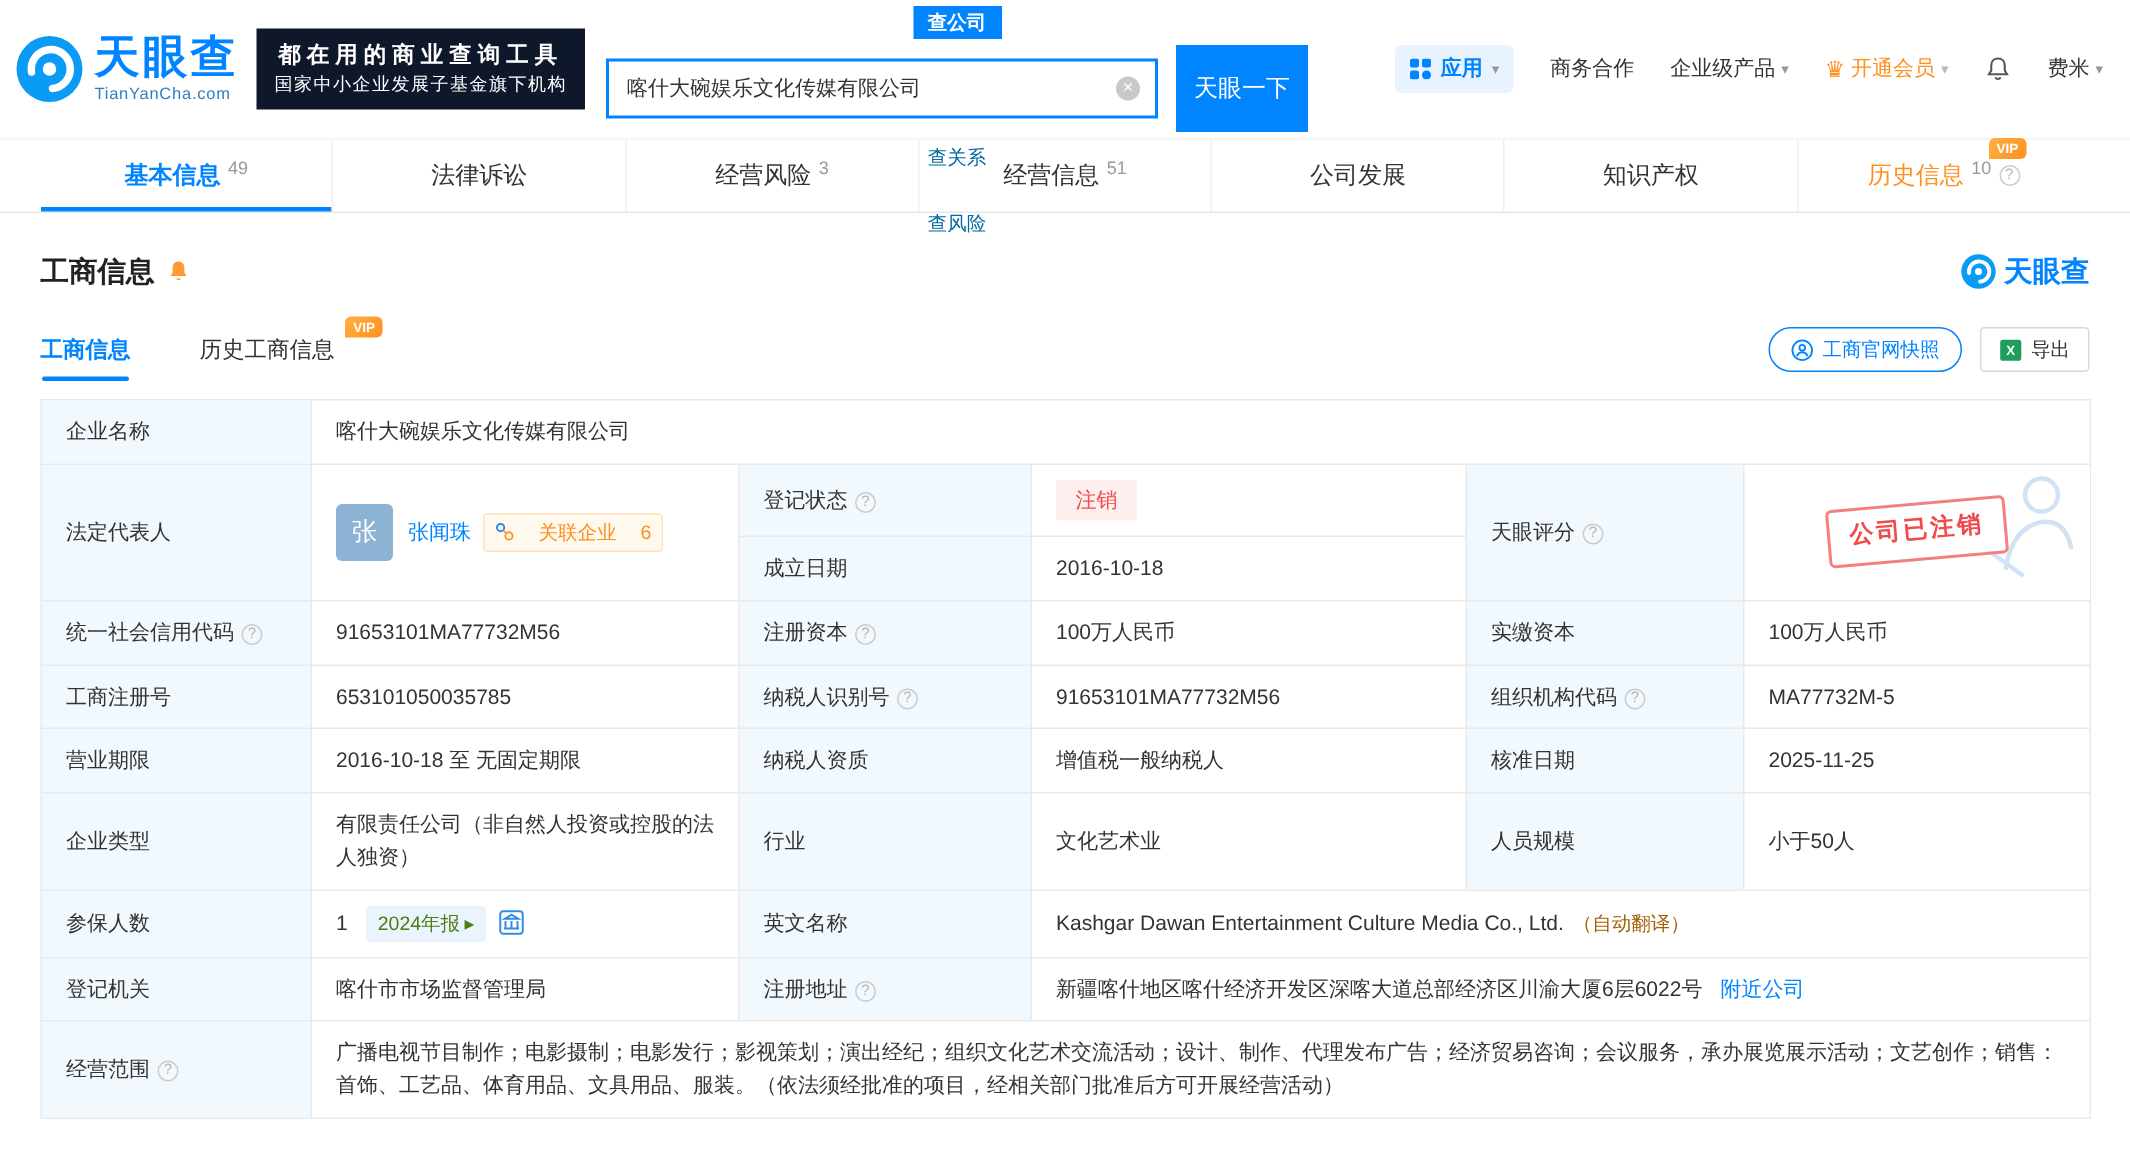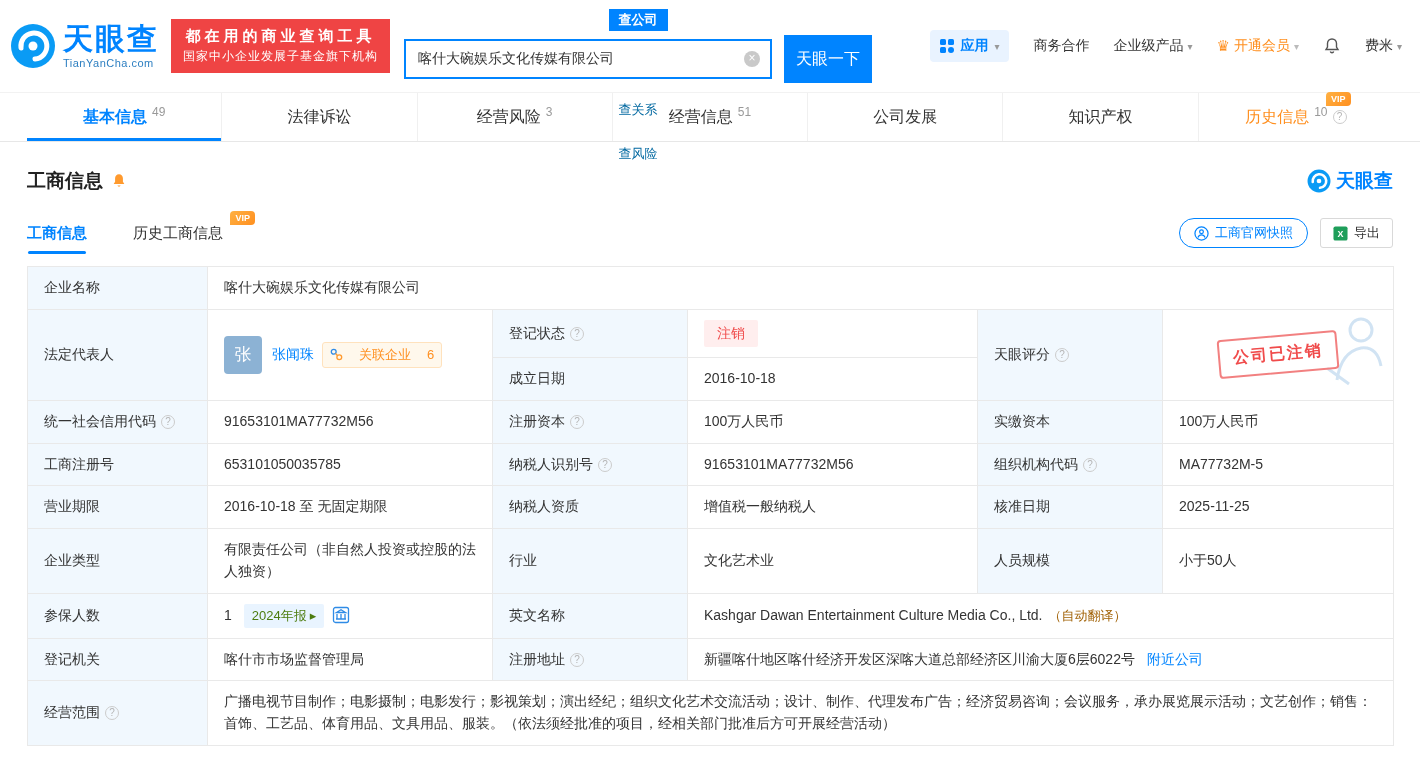--- a/index.html
+++ b/index.html
@@ -4,33 +4,33 @@
 <style>
   * { margin:0; padding:0; box-sizing:border-box; }
   html,body { width:1420px; height:772px; background:#fff; overflow:hidden;
     font-family:"Liberation Sans","DejaVu Sans",sans-serif; color:#333; }
 
   
   .topbar { display:flex; align-items:center; height:92px; padding:0 18px 0 10px; }
   .logo { display:flex; align-items:center; gap:7px; }
   .logo-brand { font-size:30px; font-weight:bold; color:#0084ff; line-height:1; letter-spacing:2px; }
   .logo-domain { font-size:11px; color:#2d7fc1; margin-top:3px; letter-spacing:.5px; }
-  .slogan { background:#ef4444; color:#fff; margin-left:12px; padding:8px 12px; text-align:center; }
+  .slogan { background:#0f172a; color:#fff; margin-left:12px; padding:8px 12px; text-align:center; }
   .slogan-l1 { font-size:15px; font-weight:bold; letter-spacing:4px; }
   .slogan-l2 { font-size:12px; margin-top:2px; letter-spacing:1px; }
 
   .search-area { margin-left:14px; }
   .search-tabs { display:flex; align-items:center; gap:26px; margin-bottom:4px; height:22px;flex-direction:column; }
   .stab { font-size:13px; color:#0369a1; cursor:pointer; }
   .stab.active { background:#0084ff; color:#fff; padding:2px 10px; font-weight:bold; }
   .search-row { display:flex; align-items:center; }
   .search-box { width:368px; height:40px; border:2px solid #0084ff; display:flex; align-items:center; padding-right:10px; background:#fff; }
   .search-box input { flex:1; border:none; outline:none; font-size:14px; padding:0 12px; color:#333; font-family:inherit; background:transparent; }
   .clear-icon { width:16px; height:16px; border-radius:50%; background:#c9c9c9; color:#fff; font-size:12px; line-height:15px; text-align:center; cursor:pointer; flex:0 0 auto; }
-  .search-btn { width:88px; height:48px; margin-left:12px; background:#0084ff; color:#fff; border:none; font-size:16px; cursor:pointer; font-family:inherit; }
+  .search-btn { width:88px; height:58px; margin-left:12px; background:#0084ff; color:#fff; border:none; font-size:16px; cursor:pointer; font-family:inherit; }
 
   .topnav { margin-left:auto; display:flex; align-items:center; gap:24px; font-size:14px; white-space:nowrap; }
   .app-pill { display:flex; align-items:center; gap:6px; background:#e9f3ff; border-radius:4px; padding:7px 10px; color:#0084ff; font-weight:bold; cursor:pointer; }
   .caret { font-size:10px; color:#999; }
   .nav-item { cursor:pointer; display:flex; align-items:center; gap:4px; color:#333; }
   .vip-link { color:#ff8f1f; }
   .vip-link .caret { color:#bbb; }
   .crown { font-size:15px; color:#ff8f1f; }
 
   

